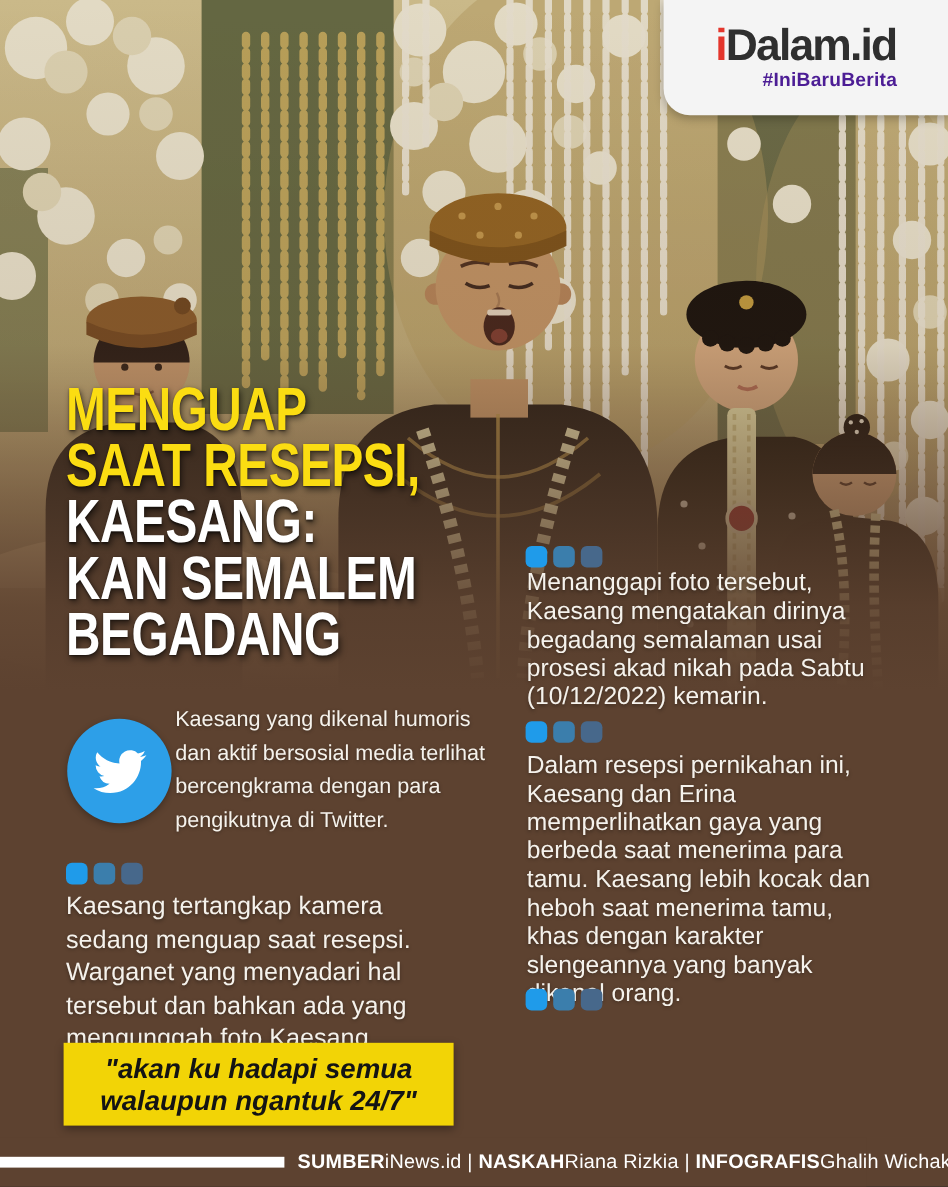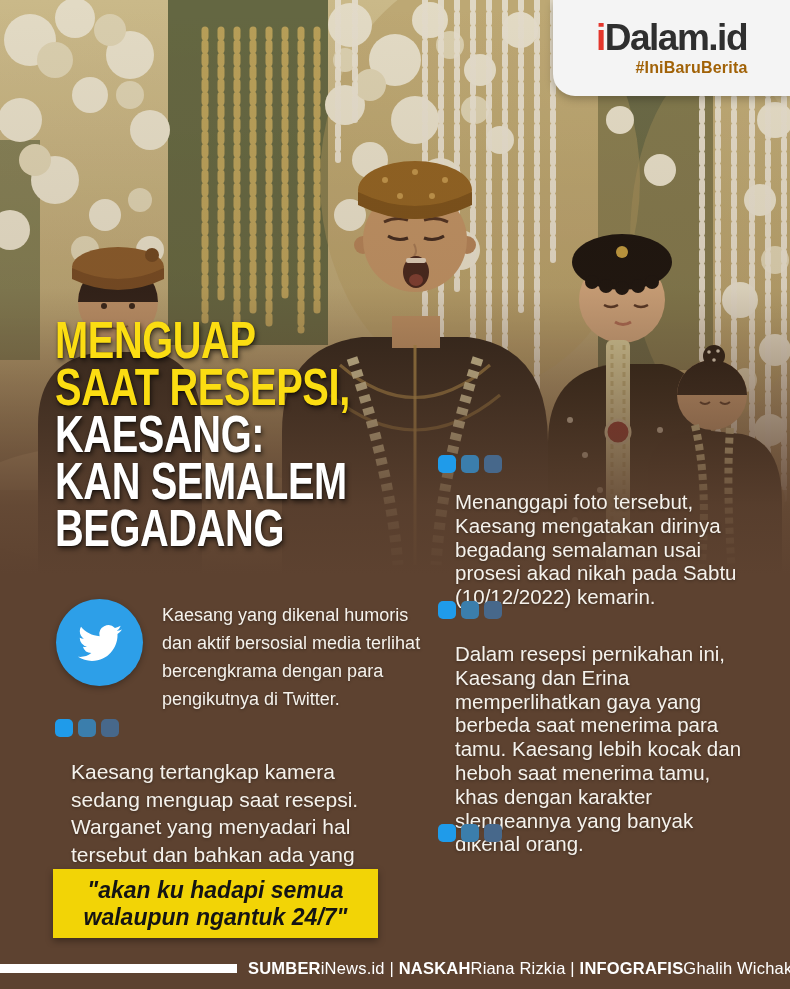--- a/index.html
+++ b/index.html
@@ -21,42 +21,42 @@
 
   
   .logo-box{
     position:absolute;top:0;right:0;width:237px;height:96px;z-index:6;
     background:#F4F4F4;border-radius:0 0 0 22px;
     display:flex;flex-direction:column;align-items:center;justify-content:center;gap:3px;
     box-shadow:0 3px 8px rgba(0,0,0,.25);
   }
   .logo-line{font-size:37px;font-weight:bold;color:#2F2F2F;letter-spacing:-1.5px;line-height:1;}
   .logo-i{color:var(--logo-red);}
-  .tagline{font-size:16px;font-weight:bold;color:#a16207;letter-spacing:.2px;margin-left:40px;}
+  .tagline{font-size:16px;font-weight:bold;color:#4c1d95;letter-spacing:.2px;margin-left:40px;}
 
   
   .headline{position:absolute;left:55px;top:317px;z-index:4;}
   .hl{
     font-size:51px;line-height:47px;font-weight:bold;letter-spacing:-.5px;
     transform:scaleX(.78);transform-origin:left center;white-space:nowrap;
     text-shadow:2px 3px 6px rgba(0,0,0,.55),0 1px 2px rgba(0,0,0,.5);
   }
   .hl-yellow{color:var(--yellow);}
   .hl-white{color:#FFFFFF;}
 
   
   .tw-badge{
     position:absolute;left:56px;top:599px;width:87px;height:87px;border-radius:50%;
     background:var(--tw-blue);display:flex;align-items:center;justify-content:center;z-index:3;
     box-shadow:0 2px 6px rgba(0,0,0,.3);
   }
   .tw-badge svg{width:52px;height:44px;fill:#fff;}
 
   
-  .para{position:absolute;margin:16px;color:var(--text-white);z-index:3;
+  .para{position:absolute;margin:0;color:var(--text-white);z-index:3;
         text-shadow:0 1px 3px rgba(0,0,0,.35);}
   .intro-text{left:146px;top:585px;width:266px;font-size:18px;line-height:28px;}
   .left-para{left:55px;top:742px;width:322px;font-size:21px;line-height:27.5px;}
   .rp{left:439px;width:292px;font-size:20.5px;line-height:23.8px;}
   #rp1{top:474px;} #rp2{top:626px;} #rp3{top:848px;}
 
   
   .sep{position:absolute;display:flex;gap:5px;z-index:3;}
   .sep i{display:block;width:18px;height:18px;border-radius:5px;}
   #sep-l{left:55px;top:719px;}

